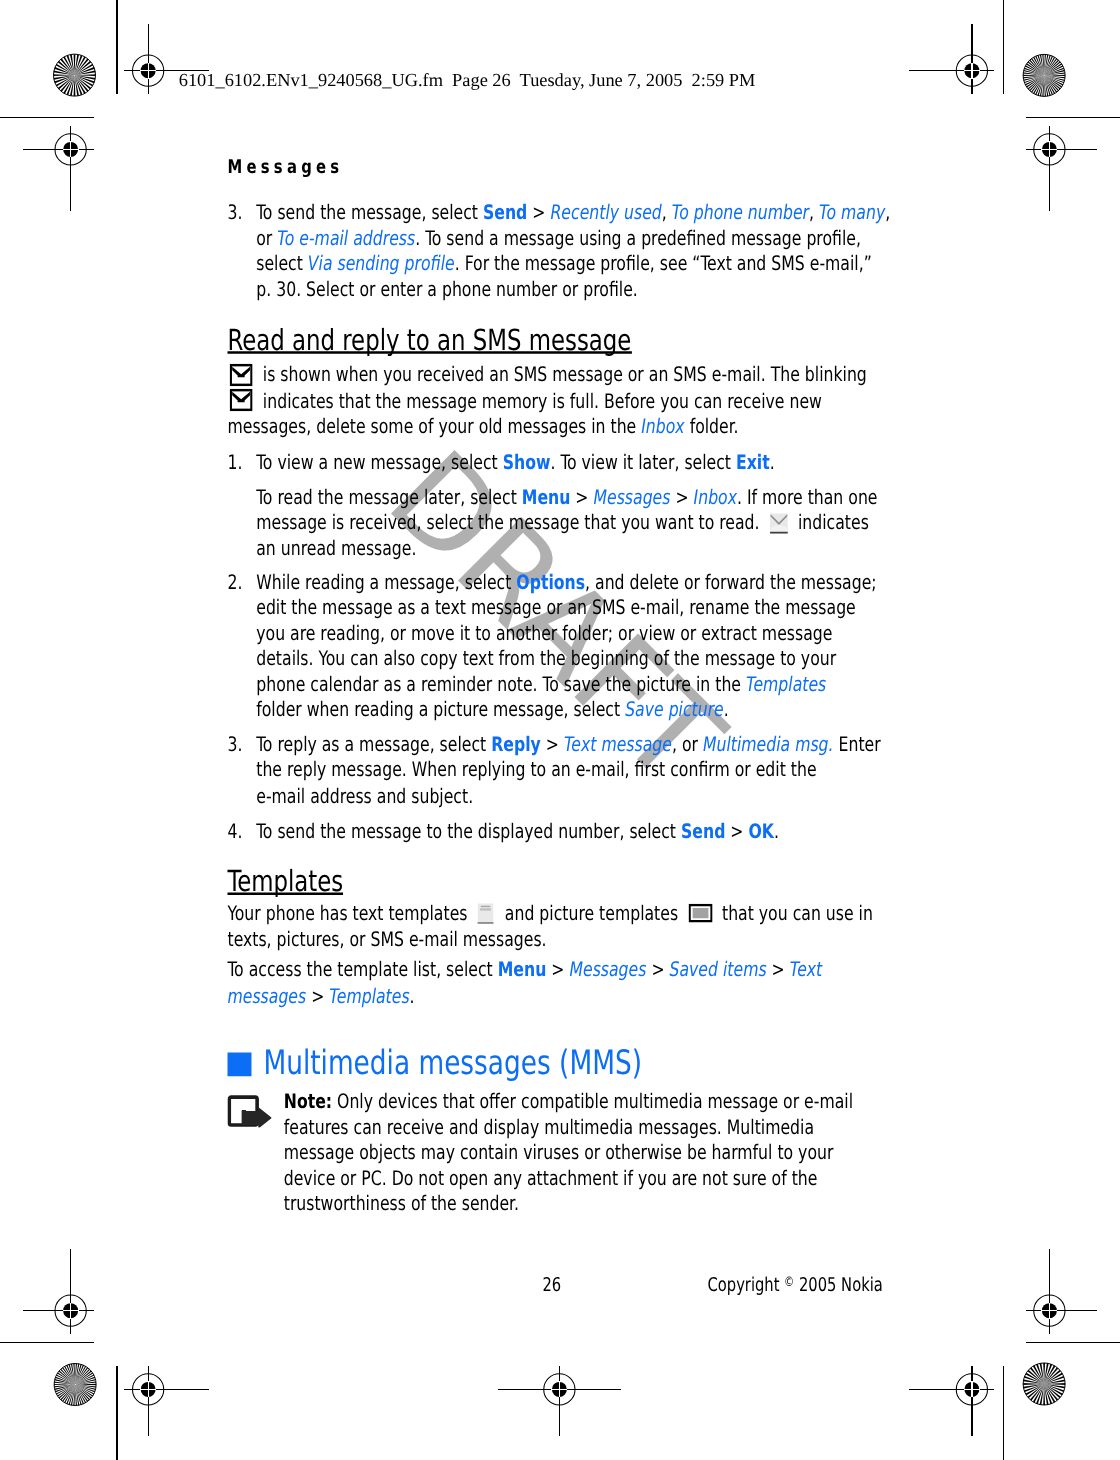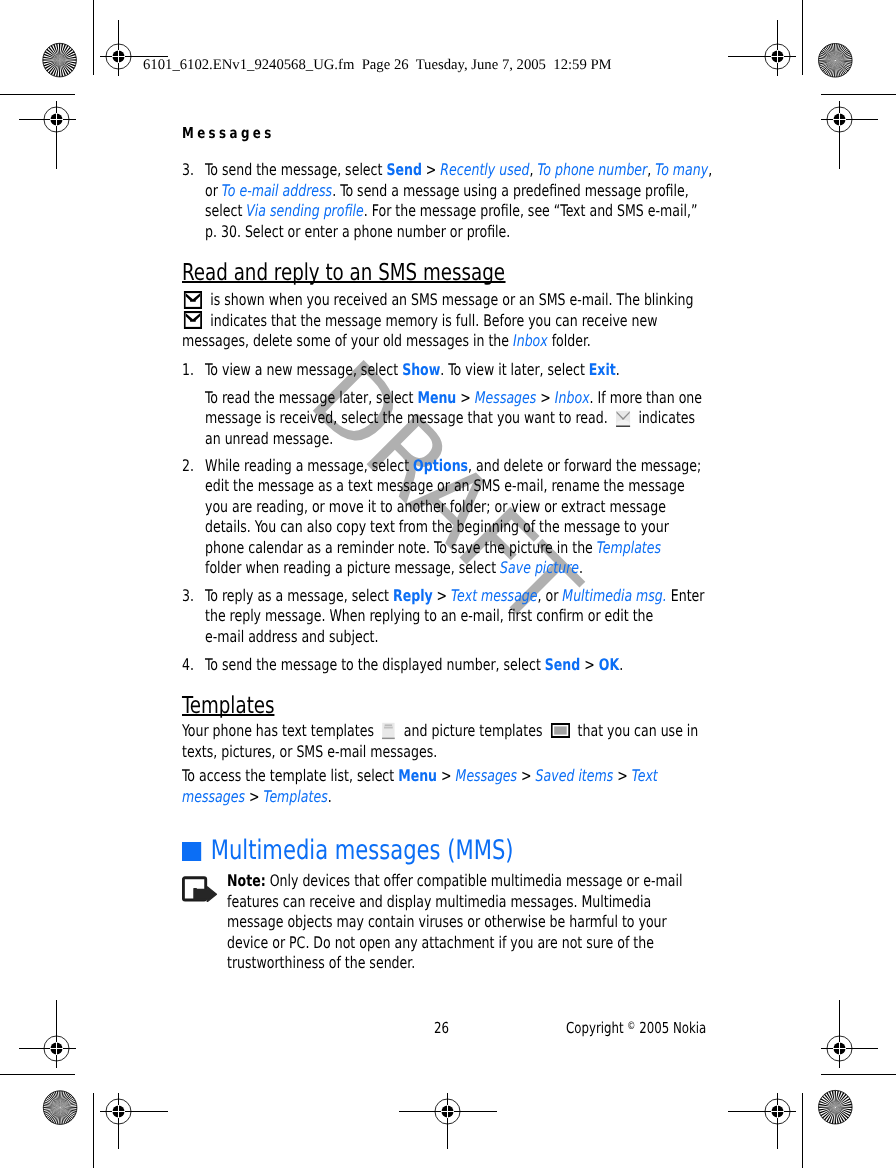--- a/index.html
+++ b/index.html
@@ -351,21 +351,21 @@
         <path d="M 835.3 1107.2 L 840.65 1090.22 A 17.808000000000003 17.808000000000003 0 0 1 842.11 1090.75 Z" fill="#000"></path>
         <path d="M 835.3 1107.2 L 843.52 1091.40 A 17.808000000000003 17.808000000000003 0 0 1 844.87 1092.18 Z" fill="#000"></path>
         <path d="M 835.3 1107.2 L 846.14 1093.07 A 17.808000000000003 17.808000000000003 0 0 1 847.33 1094.07 Z" fill="#000"></path>
         <path d="M 835.3 1107.2 L 848.43 1095.17 A 17.808000000000003 17.808000000000003 0 0 1 849.43 1096.36 Z" fill="#000"></path>
         <path d="M 835.3 1107.2 L 850.32 1097.63 A 17.808000000000003 17.808000000000003 0 0 1 851.10 1098.98 Z" fill="#000"></path>
         <path d="M 835.3 1107.2 L 851.75 1100.39 A 17.808000000000003 17.808000000000003 0 0 1 852.28 1101.85 Z" fill="#000"></path>
         <path d="M 835.3 1107.2 L 852.69 1103.35 A 17.808000000000003 17.808000000000003 0 0 1 852.96 1104.88 Z" fill="#000"></path>
       </g>
       <circle cx="835.3" cy="1107.2" r="16.8" fill="none" stroke="#000" stroke-width="0.8"></circle>
     </svg>
-  <div class="fileheader">6101_6102.ENv1_9240568_UG.fm  Page 26  Tuesday, June 7, 2005  12:59 PM</div>
+  <div class="fileheader">6101_6102.ENv1_9240568_UG.fm  Page 26  Tuesday, June 7, 2005  2:59 PM</div>
 
   <div class="watermark">
     <span style="font-size: 98.5px; color: rgb(176, 176, 176); left: 364px; top: 346px; transform: rotate(45deg) translate(0px, 0px);">DRAFT</span>
   </div>
 
   <div class="content">
     <div id="blocks">
         <div class="blk runhead" style="left: 182px; top: 125.624px; transform: scaleX(0.872);">Messages</div>
         <div class="blk li" style="height: 82px; left: 205px; top: 160.19px; transform: scaleX(0.872);">
           <span class="num" style="left: -26.3761px;">3.</span>

